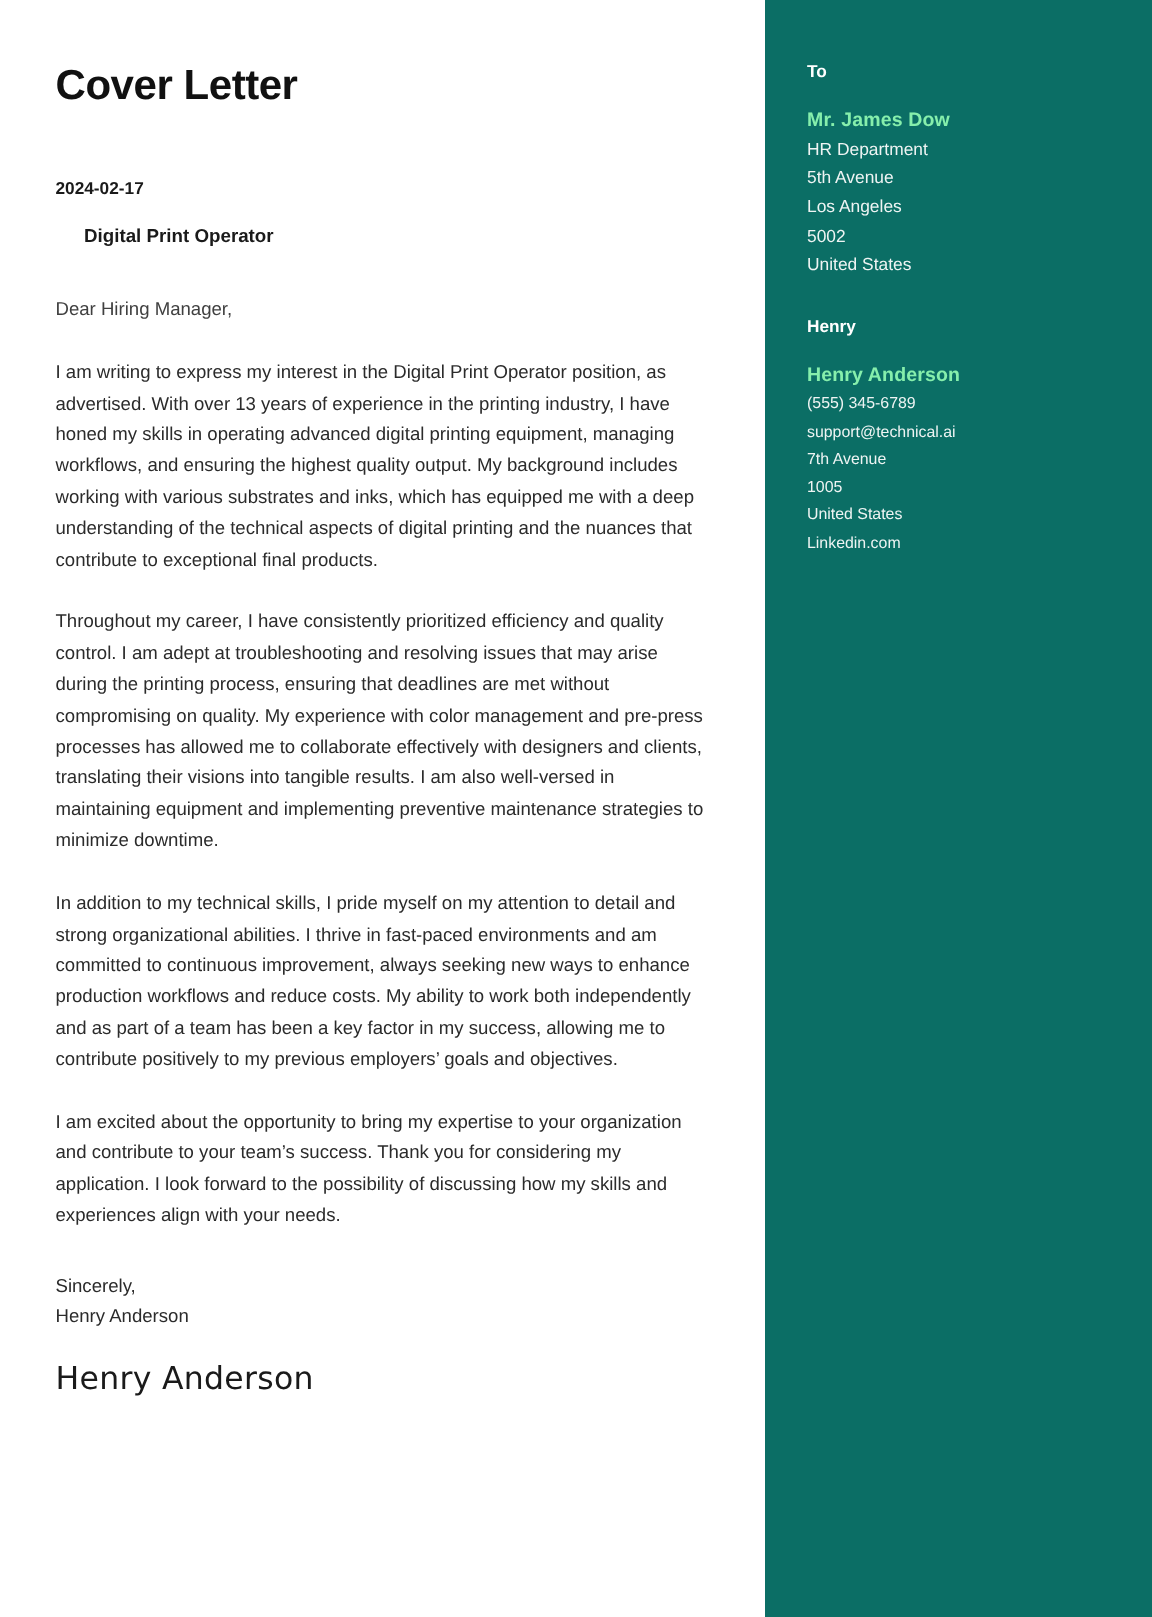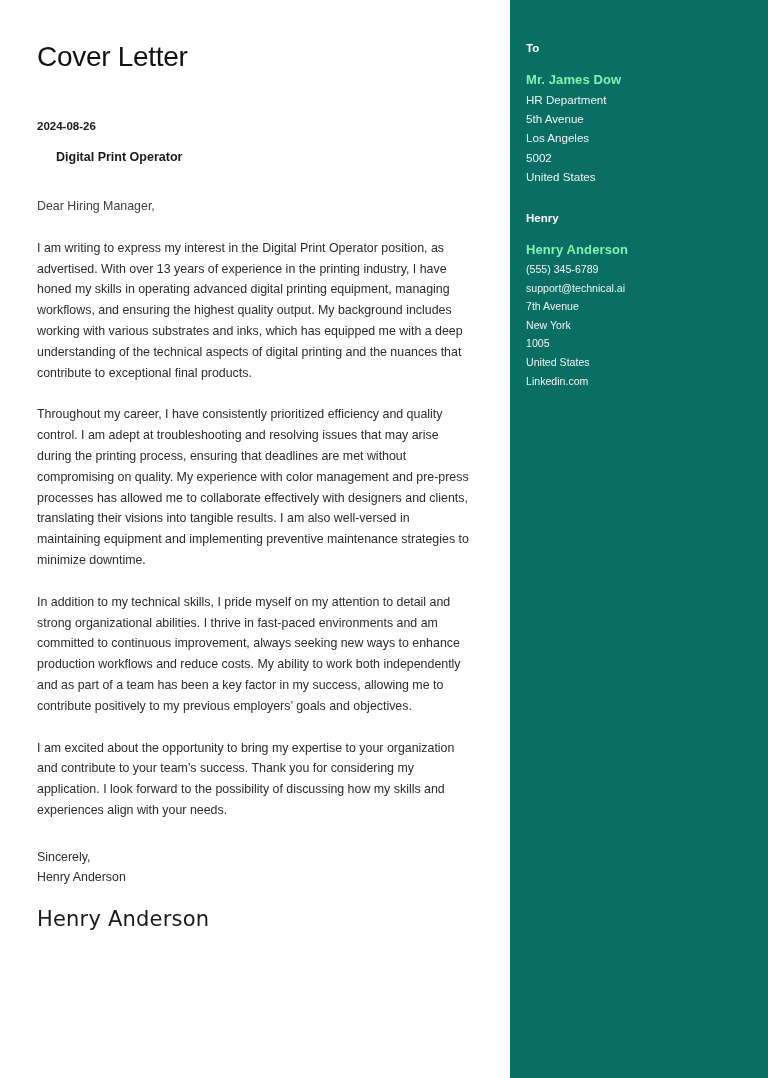--- a/index.html
+++ b/index.html
@@ -30,21 +30,21 @@
     top: 0;
     width: 510px;
     height: 1078px;
     box-sizing: border-box;
     padding: 40px 36px 0 37px;
     background: #ffffff;
   }
 
   .doc-title {
     font-size: 28px;
-    font-weight: normal;
+    font-weight: bold;
     color: #111111;
     letter-spacing: -0.3px;
     margin: 0;
     padding: 0;
     line-height: 34px;
   }
 
   .meta-block {
     margin-top: 44px;
   }
@@ -98,21 +98,21 @@
 
   
   .sidebar {
     position: absolute;
     right: 0;
     top: 0;
     width: 258px;
     height: 1078px;
     background: #0b6e65;
     box-sizing: border-box;
-    padding: 40px 20px 0 16px;
+    padding: 40px 20px 0 28px;
   }
 
   .side-heading {
     font-size: 11.5px;
     font-weight: bold;
     color: #ffffff;
     line-height: 16px;
     margin: 0;
   }
 
@@ -144,21 +144,21 @@
 </head>
 <body>
 
 <div class="page">
 
   <div class="main">
 
     <h1 class="doc-title">Cover Letter</h1>
 
     <div class="meta-block">
-      <div class="meta-date">2024-08-26</div>
+      <div class="meta-date">2024-02-17</div>
       <div class="meta-role">Digital Print Operator</div>
     </div>
 
     <div class="salutation">Dear Hiring Manager,</div>
 
     <p class="body-para">I am writing to express my interest in the Digital Print Operator position, as advertised. With over 13 years of experience in the printing industry, I have honed my skills in operating advanced digital printing equipment, managing workflows, and ensuring the highest quality output. My background includes working with various substrates and inks, which has equipped me with a deep understanding of the technical aspects of digital printing and the nuances that contribute to exceptional final products.</p>
 
     <p class="body-para">Throughout my career, I have consistently prioritized efficiency and quality control. I am adept at troubleshooting and resolving issues that may arise during the printing process, ensuring that deadlines are met without compromising on quality. My experience with color management and pre-press processes has allowed me to collaborate effectively with designers and clients, translating their visions into tangible results. I am also well-versed in maintaining equipment and implementing preventive maintenance strategies to minimize downtime.</p>
 
     <p class="body-para">In addition to my technical skills, I pride myself on my attention to detail and strong organizational abilities. I thrive in fast-paced environments and am committed to continuous improvement, always seeking new ways to enhance production workflows and reduce costs. My ability to work both independently and as part of a team has been a key factor in my success, allowing me to contribute positively to my previous employers’ goals and objectives.</p>
@@ -190,21 +190,20 @@
     </div>
 
     <div class="from-block">
       <div class="side-heading">Henry</div>
 
       <div class="side-group">
         <div class="side-name">Henry Anderson</div>
         <div class="from-line">(555) 345-6789</div>
         <div class="from-line">support@technical.ai</div>
         <div class="from-line">7th Avenue</div>
-        <div class="from-line">New York</div>
         <div class="from-line">1005</div>
         <div class="from-line">United States</div>
         <div class="from-line">Linkedin.com</div>
       </div>
     </div>
 
   </div>
 
 </div>
 

